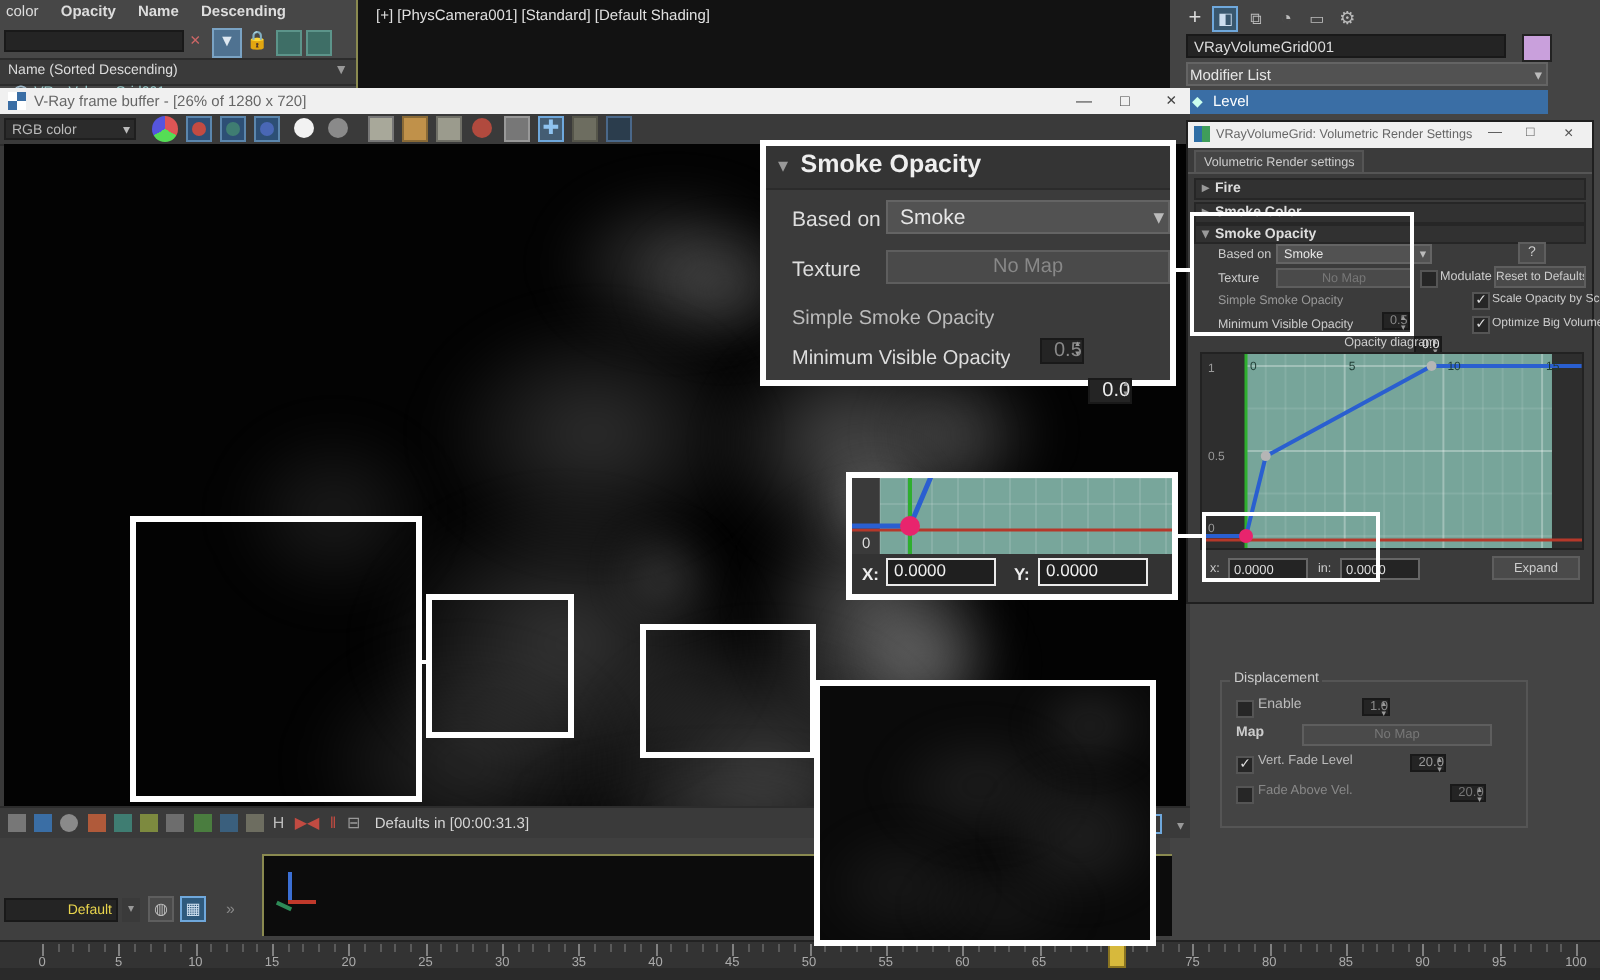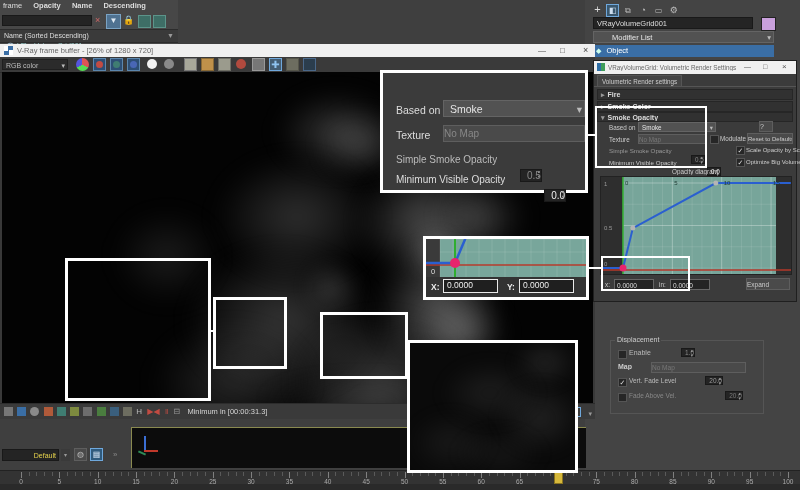--- a/index.html
+++ b/index.html
@@ -1,21 +1,21 @@
 <!DOCTYPE html>
 <html><head>
 <meta charset="utf-8">
 <style>
   html,body{margin:0;padding:0;background:#2b2b2b}
   #stage{position:relative;width:800px;height:490px;overflow:hidden;background:#3f3f3f;
          font-family:"Liberation Sans",sans-serif;color:#ccc;font-size:8px}
   .abs{position:absolute}
   .nowrap{white-space:nowrap;overflow:hidden}
   
-  .btn{background:#4a4a4a;border:1px solid #5e5e5e;color:#ccc;text-align:left;box-sizing:border-box}
+  .btn{background:#4a4a4a;border:1px solid #5e5e5e;color:#ccc;text-align:center;box-sizing:border-box}
   .input{background:#242424;border:1px solid #191919;color:#ddd;box-sizing:border-box}
   .dd{background:#525252;border:1px solid #646464;color:#e6e6e6;box-sizing:border-box;position:relative}
   .dd::after{content:"▾";position:absolute;right:2px;top:0;color:#bbb}
   .chk{width:7px;height:7px;background:#262626;border:1px solid #555;display:inline-block;vertical-align:middle;box-sizing:content-box}
   .chk.checked::after{content:"✓";color:#ddd;font-size:7px;line-height:7px;display:block;text-align:center}
   .spin{position:relative;box-sizing:border-box}
   .spin::after{content:"▴\A▾";white-space:pre;position:absolute;right:1px;top:-1px;font-size:4.5px;line-height:5px;color:#999}
   .rollout{background:#313131;border:1px solid #262626;color:#ddd;font-weight:bold;box-sizing:border-box}
   .white-box{border:2px solid #ffffff;box-sizing:border-box}
   .conn{background:#ffffff}
@@ -29,62 +29,65 @@
   .playhead{position:absolute;top:0;width:9px;height:13px;background:#d7b93c;border:1px solid #8a7420;box-sizing:border-box}
   .mini-ic{width:9px;height:9px;display:inline-block;margin-right:2px;vertical-align:middle}
 </style>
 </head>
 <body>
 
 <div id="stage">
 
   <div class="abs" style="left:0;top:0;width:178px;height:44px;background:#474747">
     <div class="abs nowrap" style="left:3px;top:1px;width:174px;height:12px;font-size:7.5px;color:#ddd">
-      <span style="margin-right:9px">frame</span>
+      <span style="margin-right:9px">color</span>
       <span style="margin-right:9px;font-weight:bold">Opacity</span>
       <span style="margin-right:9px;font-weight:bold">Name</span>
       <span style="font-weight:bold">Descending</span>
     </div>
     <div class="abs input" style="left:2px;top:15px;width:90px;height:11px"></div>
     <span class="abs" style="left:95px;top:15px;color:#c66;font-size:9px">×</span>
     <span class="abs" style="left:106px;top:14px;width:13px;height:13px;background:#4f7291;border:1px solid #7aa3c4;color:#dfe9f2;text-align:center;font-size:8px;line-height:12px">▼</span>
     <span class="abs" style="left:123px;top:15px;color:#b5b5b5;font-size:9px">🔒</span>
     <span class="abs" style="left:138px;top:15px;width:11px;height:11px;background:#3e6e66;border:1px solid #5c948a"></span>
     <span class="abs" style="left:153px;top:15px;width:11px;height:11px;background:#3e6e66;border:1px solid #5c948a"></span>
     <div class="abs nowrap" style="left:0;top:29px;width:178px;height:12px;background:#3a3a3a;border-top:1px solid #2c2c2c;border-bottom:1px solid #2c2c2c">
       <span style="margin-left:4px;font-size:7px;color:#ddd;line-height:12px">Name (Sorted Descending)</span>
       <span style="position:absolute;right:4px;top:2px;color:#999;font-size:7px">▼</span>
     </div>
     <div class="abs nowrap" style="left:0;top:41px;width:178px;height:3px;overflow:hidden">
       <span style="color:#9fb9c9;font-size:7px;margin-left:6px">👁</span>
       <span style="font-size:7px;color:#9cc">VRayVolumeGrid001</span>
     </div>
   </div>
 
+  <div class="abs" style="left:178px;top:0;width:407px;height:44px;background:#121212;border-left:1px solid #8a8a50">
+    <span class="abs nowrap" style="left:9px;top:3px;font-size:7.5px;color:#e0e0e0">[+] [PhysCamera001] [Standard] [Default Shading]</span>
+  </div>
 
   <div class="abs" style="left:585px;top:0;width:215px;height:490px;background:#444444">
 
     <div class="abs" style="left:6px;top:3px;height:15px">
       <span class="icon13" style="color:#ddd;font-size:11px;line-height:13px;text-align:center">+</span>
       <span class="icon13" style="background:#39576e;border:1px solid #6fa8dc;color:#cde;font-size:8px;line-height:11px;text-align:center">◧</span>
       <span class="icon13" style="color:#bbb;font-size:8px;line-height:13px;text-align:center">⧉</span>
       <span class="icon13" style="color:#bbb;font-size:9px;line-height:13px;text-align:center">◔</span>
       <span class="icon13" style="color:#bbb;font-size:8px;line-height:13px;text-align:center">▭</span>
       <span class="icon13" style="color:#bbb;font-size:9px;line-height:13px;text-align:center">⚙</span>
     </div>
     <div class="abs input nowrap" style="left:8px;top:17px;width:160px;height:12px;font-size:7.5px;line-height:12px;padding-left:3px">
       <span>VRayVolumeGrid001</span>
     </div>
     <span class="abs" style="left:176px;top:17px;width:13px;height:12px;background:#c9a0dc;border:1px solid #222"></span>
-    <div class="abs dd nowrap" style="left:8px;top:31px;width:181px;height:12px;font-size:7.5px;line-height:12px;padding-left:18px">
+    <div class="abs dd nowrap" style="left:8px;top:31px;width:181px;height:12px;font-size:7.5px;line-height:12px;padding-left:1px">
       <span>Modifier List</span>
     </div>
     <div class="abs nowrap" style="left:8px;top:45px;width:181px;height:12px;background:#3a6ea5;color:#fff;font-size:7.5px;line-height:12px">
       <span style="color:#cfe;margin-left:3px;font-size:7px">◆</span>
-      <span style="margin-left:3px">Object</span>
+      <span style="margin-left:3px">Level</span>
     </div>
 
     <div class="abs" style="left:25px;top:340px;width:152px;height:72px;border:1px solid #555">
       <span class="abs nowrap" style="left:4px;top:-5px;background:#444;padding:0 2px;font-size:7px;color:#ccc">Displacement</span>
       <span class="abs chk" style="left:7px;top:9px"></span>
       <span class="abs nowrap" style="left:18px;top:8px;font-size:7px;color:#bbb">Enable</span>
       <span class="abs spin input nowrap" style="left:70px;top:7px;width:52px;height:10px;font-size:6.5px;color:#888;line-height:10px;padding-left:3px"><span>1.0</span></span>
       <span class="abs nowrap" style="left:7px;top:22px;font-size:7px;color:#ccc;font-weight:bold">Map</span>
       <span class="abs btn nowrap" style="left:40px;top:21px;width:95px;height:11px;font-size:6.5px;color:#777;line-height:10px"><span>No Map</span></span>
       <span class="abs chk checked" style="left:7px;top:37px"></span>
@@ -153,21 +156,21 @@
         <span class="mini-ic" style="background:#7d8a3f"></span>
         <span class="mini-ic" style="background:#6d6d6d"></span>
         <span class="mini-ic" style="background:#4a7d3f"></span>
         <span class="mini-ic" style="background:#3a5f7d"></span>
         <span class="mini-ic" style="background:#6d6d60"></span>
         <span style="color:#bbb;font-size:8px;margin-right:3px">H</span>
         <span style="color:#c24b42;font-size:8px;margin-right:3px">▶◀</span>
         <span style="color:#c24b42;font-size:8px;margin-right:3px">‖</span>
         <span style="color:#999;font-size:8px;margin-right:5px">⊟</span>
       </span>
-      <span style="font-size:7.5px;color:#d5d5d5">Minimum in [00:00:31.3]</span>
+      <span style="font-size:7.5px;color:#d5d5d5">Defaults in [00:00:31.3]</span>
       <span class="abs" style="right:14px;top:3px;width:8px;height:8px;border:1px solid #6fa8dc"></span>
       <span class="abs" style="right:3px;top:2px;color:#999;font-size:7px">▾</span>
     </div>
   </div>
 
   <div class="abs" style="left:0;top:419px;width:131px;height:48px;background:#3f3f3f">
     <div class="abs input nowrap" style="left:2px;top:30px;width:57px;height:12px;text-align:right;font-size:7px;line-height:12px;color:#e8d44d;padding-right:2px">
       <span>Default</span>
     </div>
     <span class="abs" style="left:61px;top:30px;width:9px;height:12px;background:#3a3a3a;color:#999;font-size:6px;text-align:center;line-height:12px">▾</span>
@@ -404,20 +407,24 @@
 
   <div class="abs white-box" style="left:407px;top:340px;width:171px;height:133px;border-width:3px;background:#0a0a0a;overflow:hidden;z-index:50">
     <div class="blob" style="left:10px;top:5px;width:140px;height:90px;filter:blur(9px);background:radial-gradient(closest-side,rgba(150,150,150,.15),rgba(150,150,150,0) 72%)"></div>
     <div class="blob" style="left:70px;top:25px;width:120px;height:100px;filter:blur(9px);background:radial-gradient(closest-side,rgba(150,150,150,.18),rgba(150,150,150,0) 72%)"></div>
     <div class="blob" style="left:-20px;top:55px;width:120px;height:90px;filter:blur(9px);background:radial-gradient(closest-side,rgba(140,140,140,.12),rgba(140,140,140,0) 72%)"></div>
     <div class="blob" style="left:90px;top:-15px;width:90px;height:70px;filter:blur(8px);background:radial-gradient(closest-side,rgba(160,160,160,.17),rgba(160,160,160,0) 72%)"></div>
     <div class="blob" style="left:25px;top:75px;width:130px;height:70px;filter:blur(9px);background:radial-gradient(closest-side,rgba(140,140,140,.10),rgba(140,140,140,0) 72%)"></div>
   </div>
 
   <div class="abs white-box" style="left:380px;top:70px;width:208px;height:123px;border-width:3px;background:#3b3b3b;z-index:60">
+    <div class="abs" style="left:0;top:0;width:202px;height:21px;background:#343434;border-bottom:1px solid #2b2b2b">
+      <span style="color:#999;font-size:10px;margin:4px 4px 0 6px;display:inline-block">▾</span>
+      <span style="font-weight:bold;font-size:12.5px;color:#eee">Smoke Opacity</span>
+    </div>
     <span class="abs nowrap" style="left:13px;top:31px;font-size:10.5px;color:#ddd">Based on</span>
     <div class="abs dd nowrap" style="left:60px;top:27px;width:142px;height:17px;font-size:10.5px;line-height:17px;padding-left:6px"><span>Smoke</span></div>
     <span class="abs nowrap" style="left:13px;top:56px;font-size:10.5px;color:#ddd">Texture</span>
     <span class="abs btn nowrap" style="left:60px;top:52px;width:142px;height:17px;font-size:10px;color:#888;line-height:16px"><span>No Map</span></span>
     <span class="abs nowrap" style="left:13px;top:81px;font-size:10px;color:#bbb">Simple Smoke Opacity</span>
     <span class="abs spin input nowrap" style="left:137px;top:78px;width:63px;height:15px;font-size:10px;color:#888;line-height:15px;padding-left:6px"><span>0.5</span></span>
     <span class="abs nowrap" style="left:13px;top:101px;font-size:10px;color:#ddd">Minimum Visible Opacity</span>
     <span class="abs spin input nowrap" style="left:137px;top:98px;width:63px;height:15px;font-size:10px;color:#eee;line-height:15px;padding-left:6px"><span>0.0</span></span>
   </div>
   <div class="abs conn" style="left:588px;top:134px;width:8px;height:2px;z-index:55"></div>

